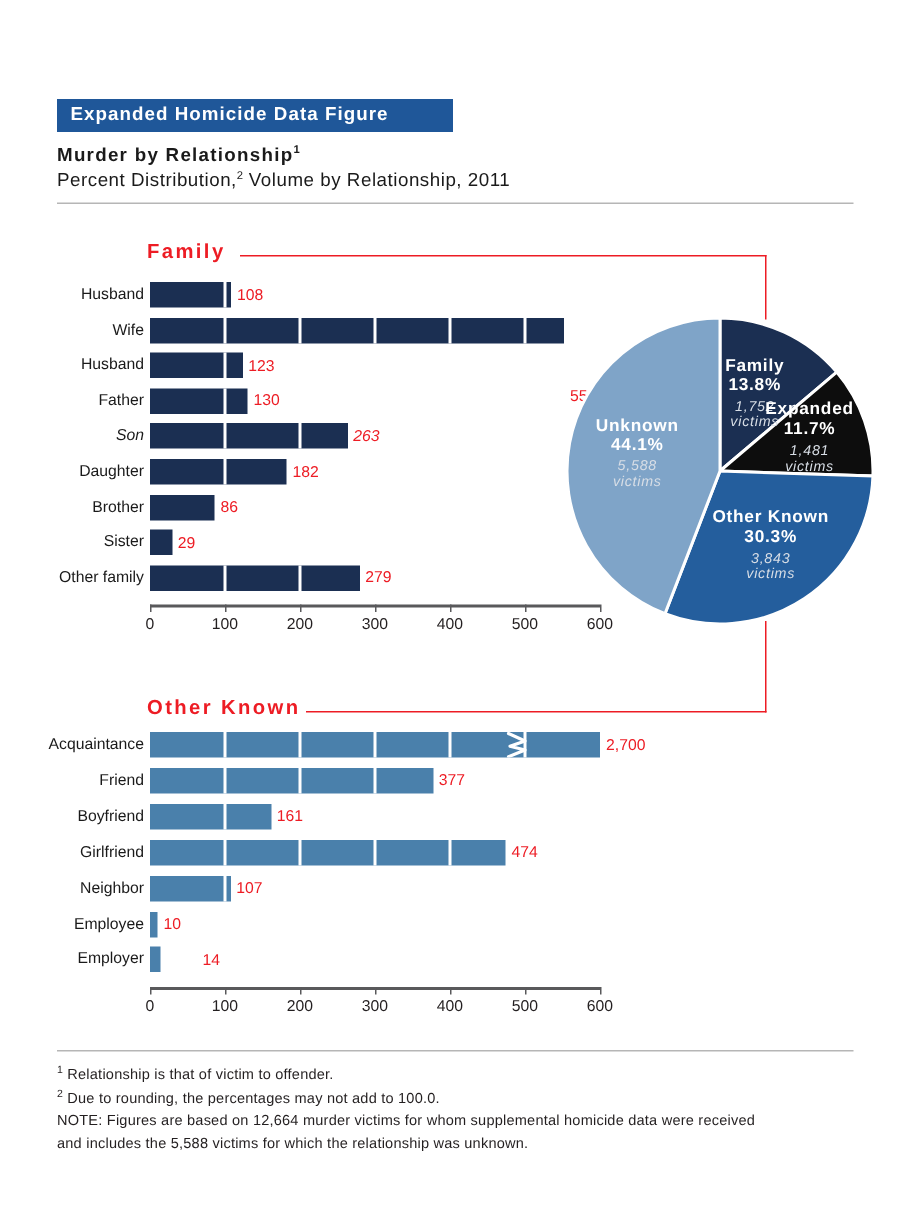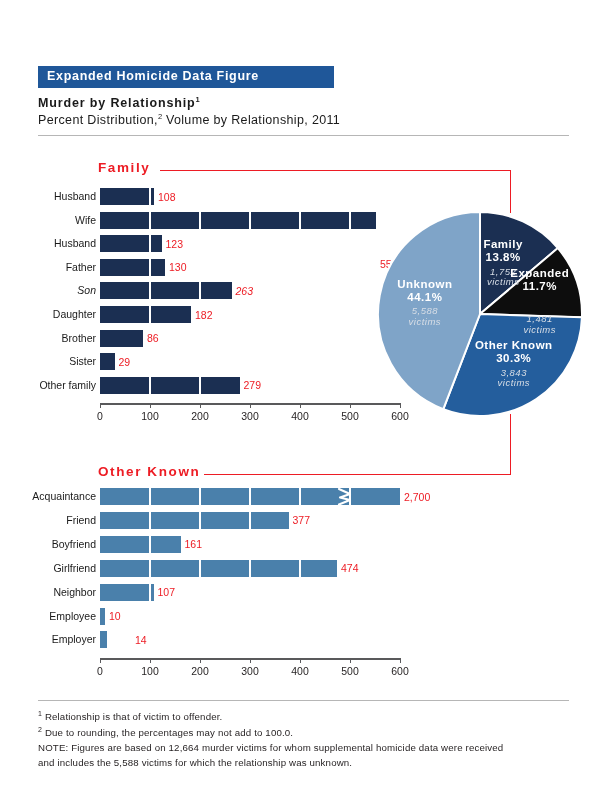--- a/index.html
+++ b/index.html
@@ -1,21 +1,21 @@
 <!DOCTYPE html>
 <html><head>
 <meta charset="utf-8">
 <style>
   html,body{margin:0;padding:0;background:#ffffff;}
   body{width:607px;height:809px;position:relative;overflow:hidden;
        font-family:"Liberation Sans","DejaVu Sans",sans-serif;color:#231f20;}
   #page{position:absolute;left:0;top:0;width:607px;height:809px;background:#fff;}
 
   
-  .hdr-bar{position:absolute;left:38px;top:66px;width:296px;height:22px;
+  .hdr-bar{position:absolute;left:38px;top:66px;width:264px;height:22px;
            background:#1f5799;}
   .hdr-bar span{display:block;color:#fff;font-size:12.5px;font-weight:bold;
            letter-spacing:.7px;padding:3px 0 0 9px;}
   .ttl1{position:absolute;left:38px;top:95px;font-size:12.5px;font-weight:bold;
         letter-spacing:.85px;color:#1a1a1a;white-space:nowrap;}
   .ttl1 sup{font-size:7.5px;font-weight:bold;letter-spacing:0;}
   .ttl2{position:absolute;left:38px;top:112px;font-size:12.5px;color:#1a1a1a;
         letter-spacing:.35px;white-space:nowrap;}
   .ttl2 sup{font-size:7.5px;letter-spacing:0;}
   .rule-top{position:absolute;left:38px;top:135px;width:531px;height:1px;
@@ -177,21 +177,21 @@
     <div id="pie-labels">
         <div class="pslice-lab" style="left: 71.16px; top: 32.0258px; width: 120px;">
           <div class="pl-n">Family</div>
           <div class="pl-n">13.8%</div>
           <div class="pl-v" style="margin-top: 3px;">1,752</div>
           <div class="pl-v">victims</div>
         </div>
         <div class="pslice-lab" style="left: 107.726px; top: 61.2137px; width: 120px;">
           <div class="pl-n">Expanded</div>
           <div class="pl-n">11.7%</div>
-          <div class="pl-v" style="margin-top: 21px;">1,481</div>
+          <div class="pl-v" style="margin-top: 3px;">1,481</div>
           <div class="pl-v">victims</div>
         </div>
         <div class="pslice-lab" style="left: 81.7906px; top: 133.026px; width: 120px;">
           <div class="pl-n">Other Known</div>
           <div class="pl-n">30.3%</div>
           <div class="pl-v" style="margin-top: 3px;">3,843</div>
           <div class="pl-v">victims</div>
         </div>
         <div class="pslice-lab" style="left: -7.15335px; top: 71.7376px; width: 120px;">
           <div class="pl-n">Unknown</div>

